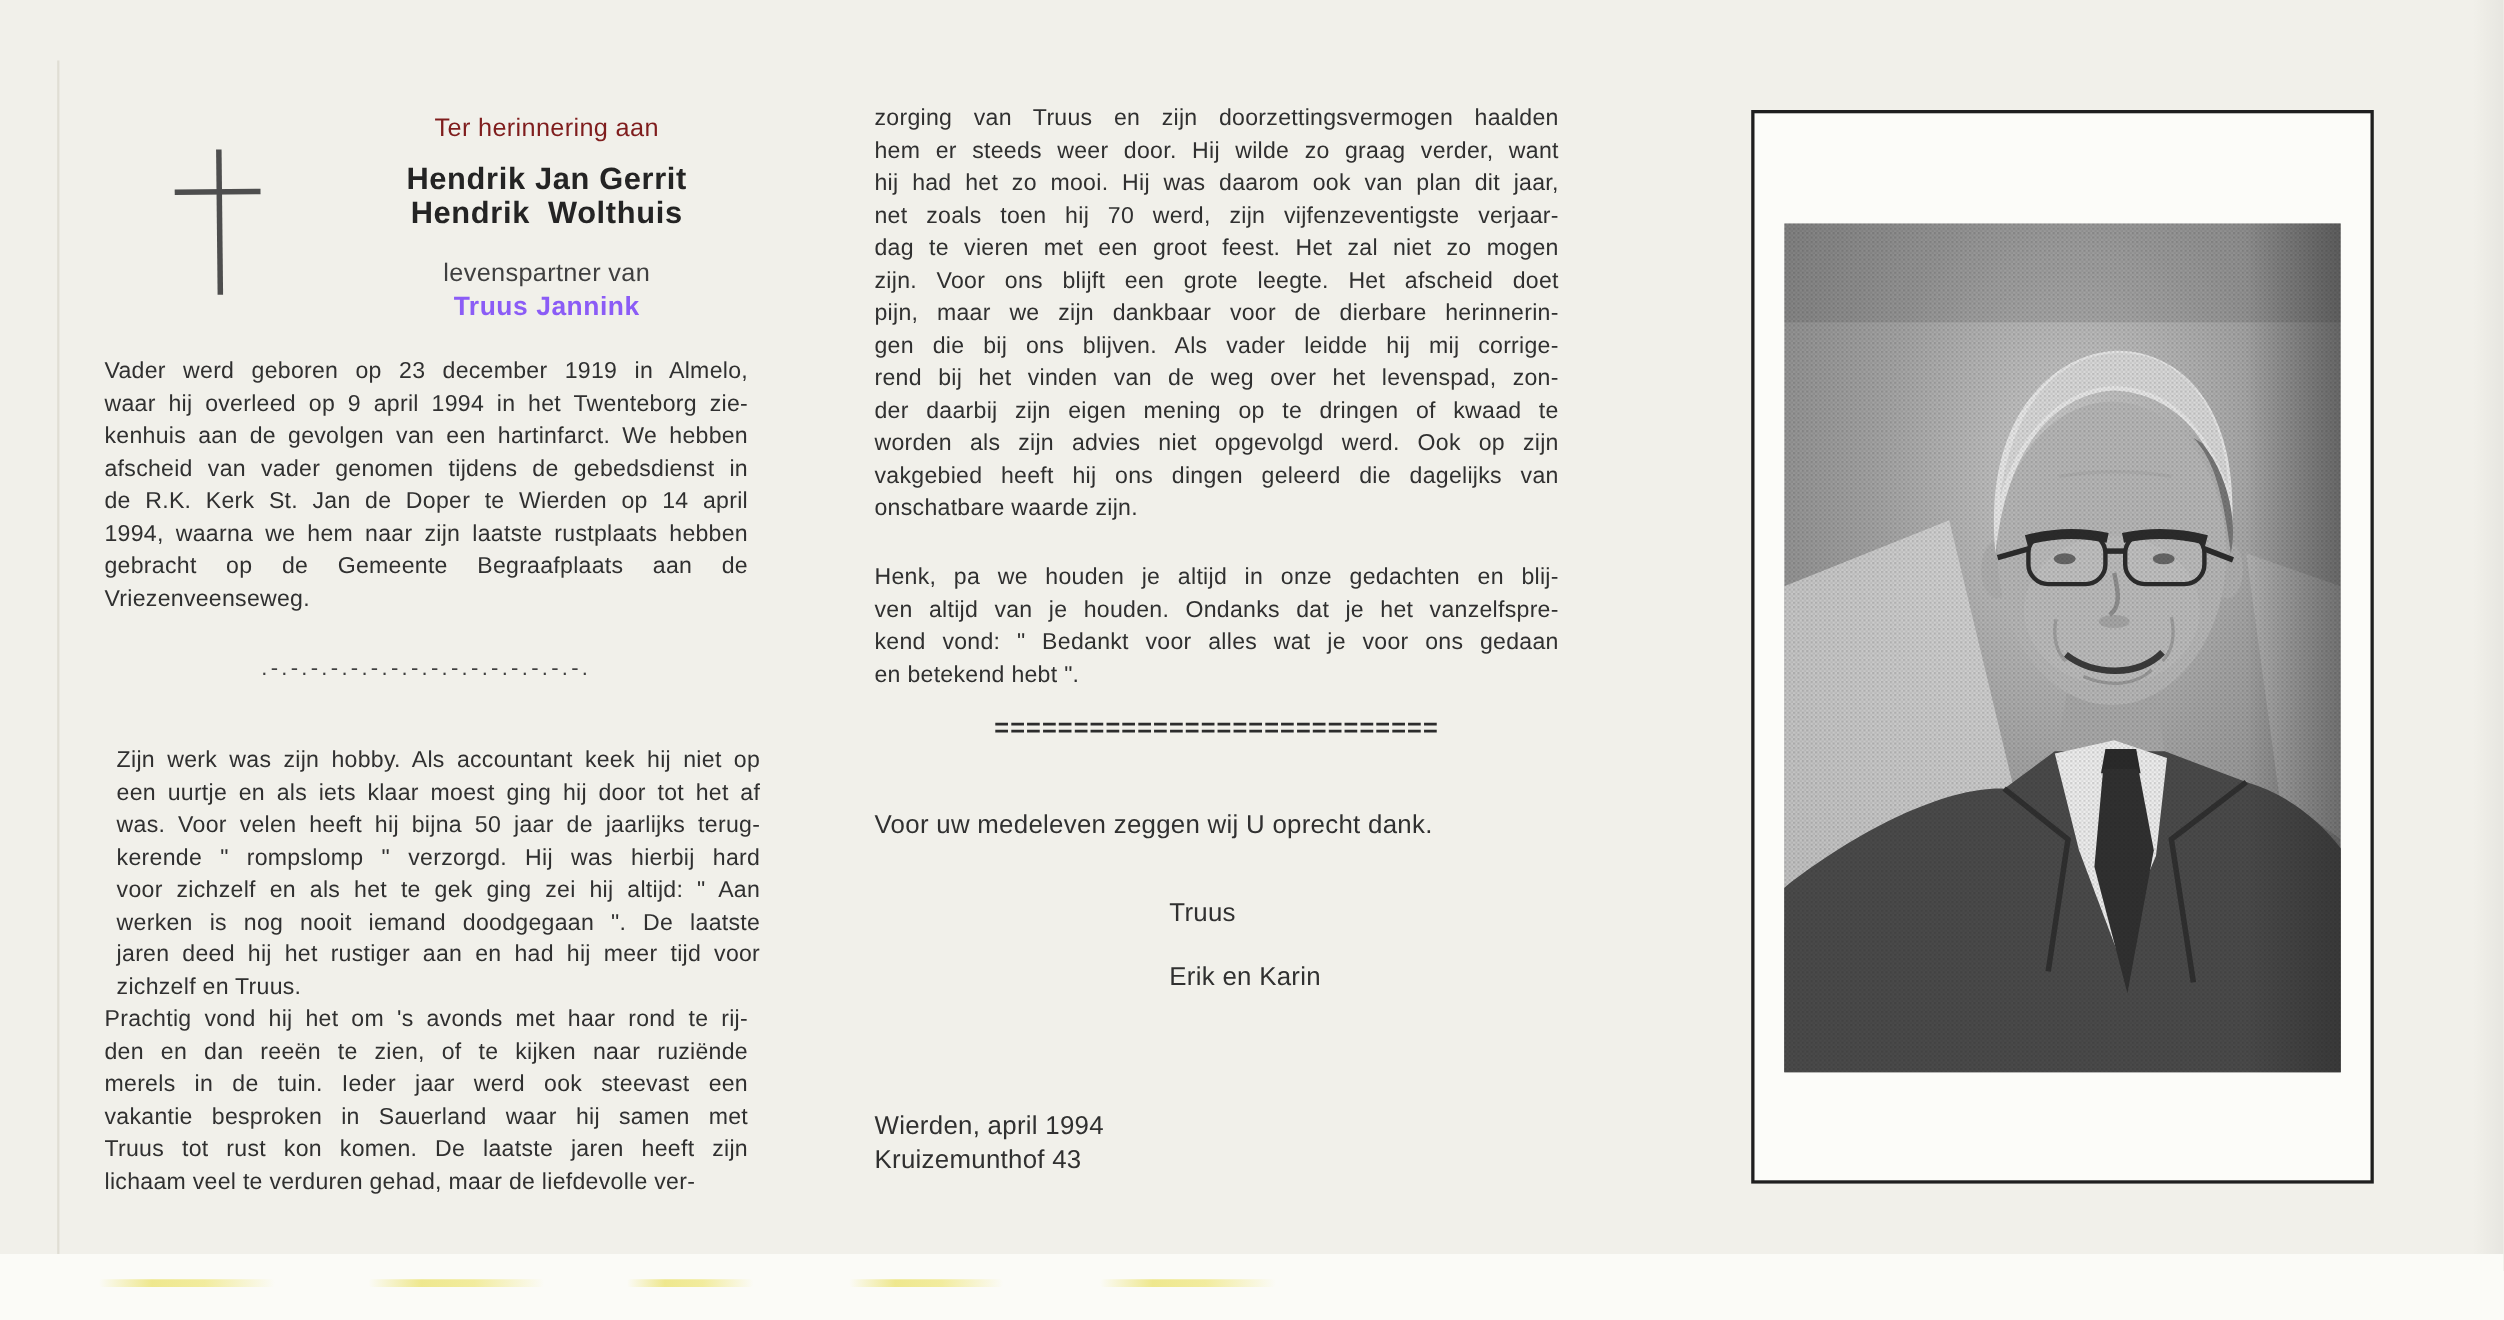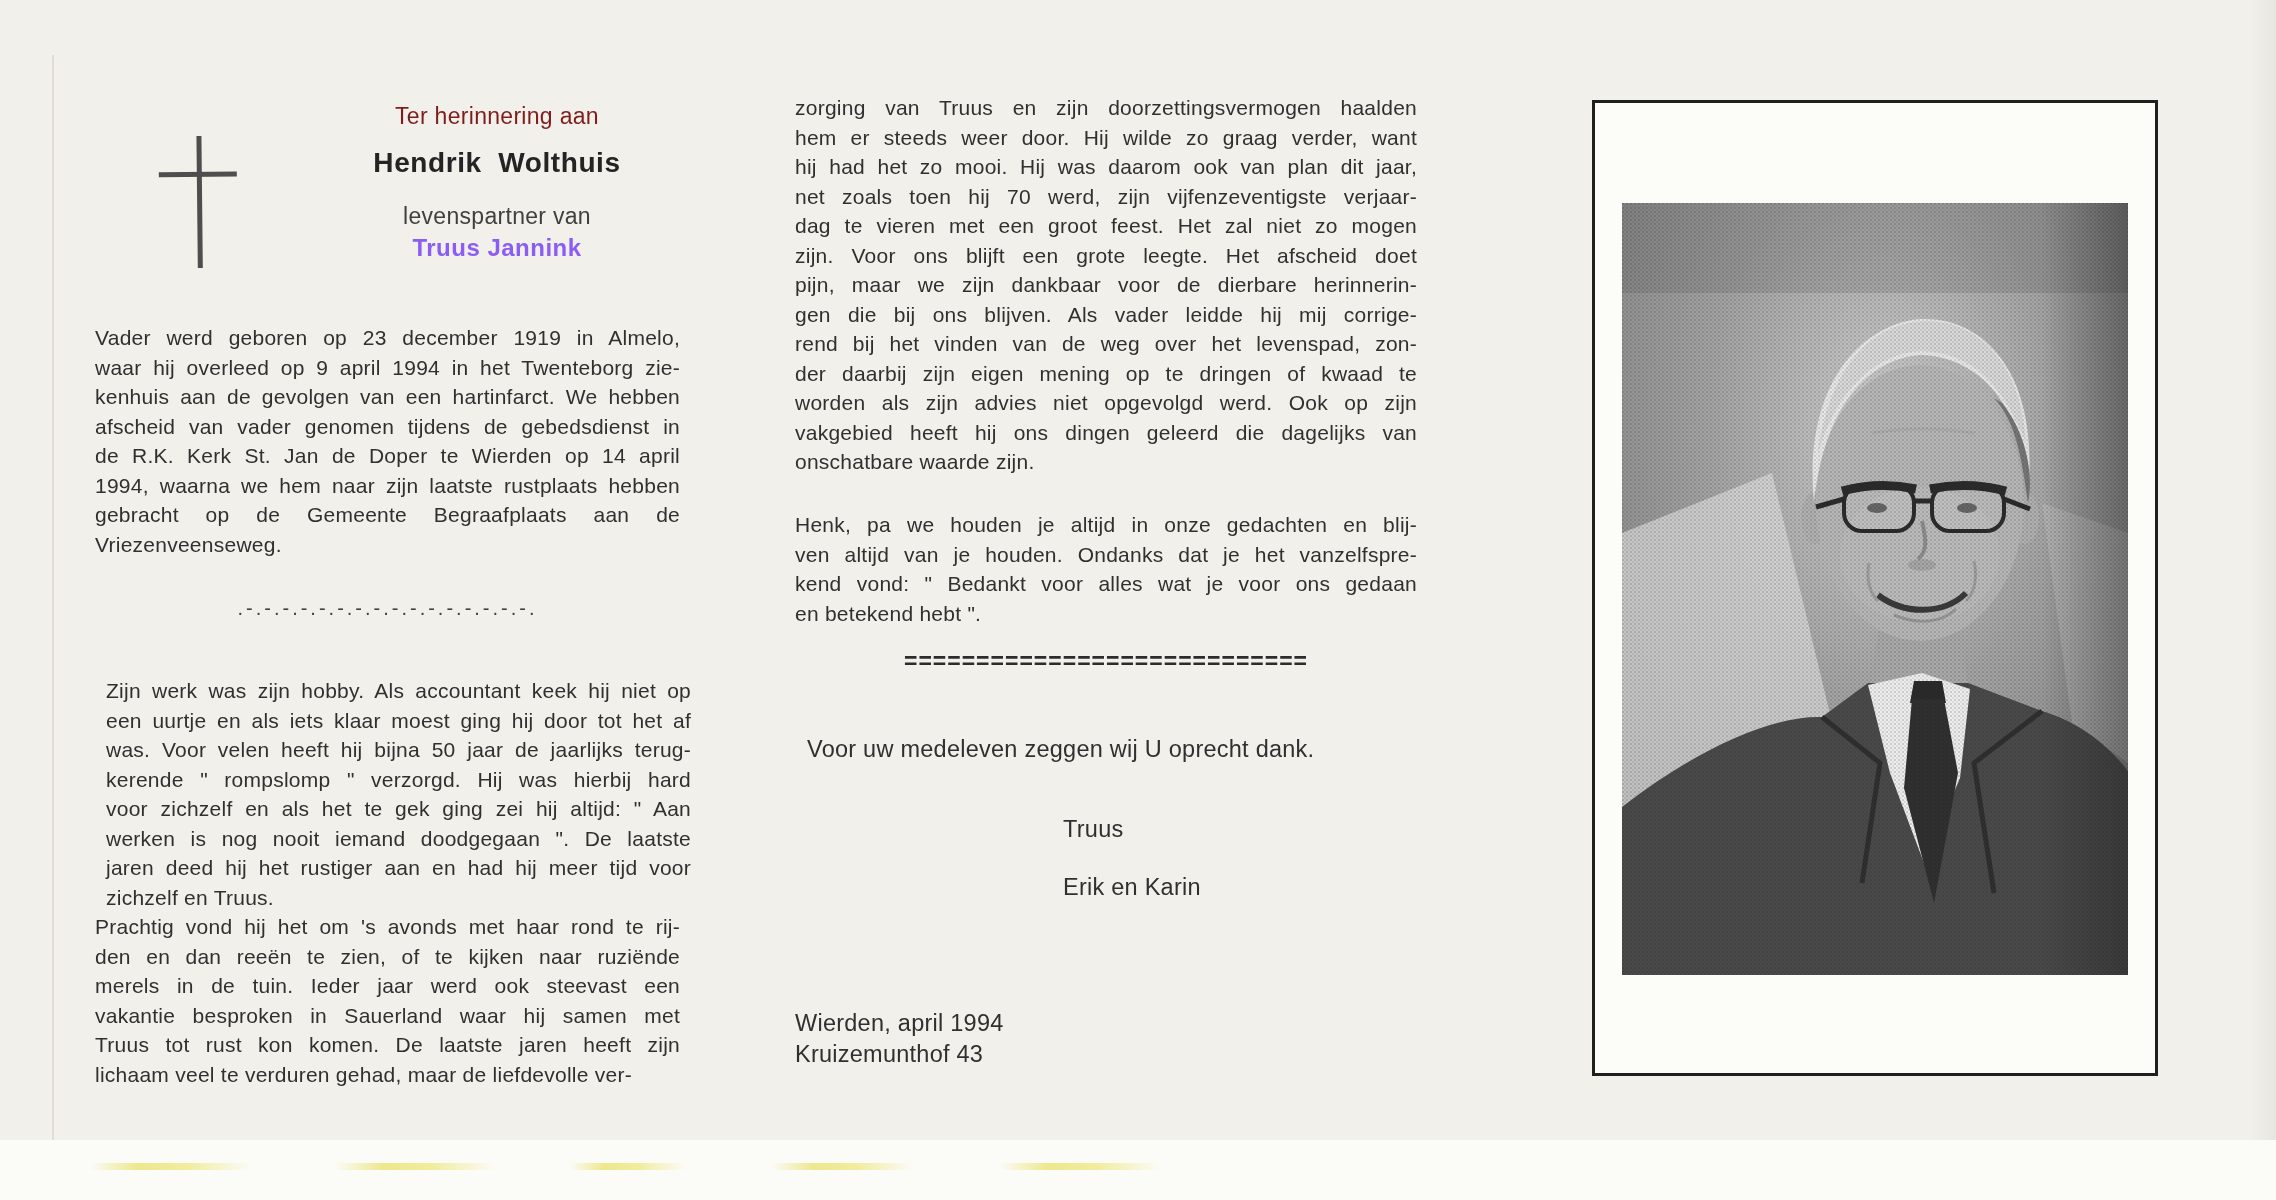--- a/index.html
+++ b/index.html
@@ -41,21 +41,21 @@
   .left-p3{left:95px;top:912px;width:585px;}
   .mid-p1{left:795px;top:93px;width:622px;}
   .mid-p2{left:795px;top:510px;width:622px;}
 
   .divider-dotted{position:absolute;left:95px;top:597px;width:585px;text-align:center;
     font-size:20px;letter-spacing:3px;color:#3f3f3f;}
   .divider-eq{position:absolute;left:795px;top:648px;width:622px;text-align:center;
     font-size:23px;font-weight:bold;letter-spacing:1px;color:#2c2c2c;}
 
   .single{position:absolute;font-size:23.5px;letter-spacing:.25px;color:#303030;}
-  .thanks{left:795px;top:736px;margin-left:12px;}
+  .thanks{left:795px;top:736px;}
   .sig1{left:1063px;top:816px;}
   .sig2{left:1063px;top:874px;}
   .placedate{left:795px;top:1010px;}
   .address{left:795px;top:1041px;}
 
   
   .photo-frame{position:absolute;left:1592px;top:100px;width:566px;height:976px;
     background:#fcfcf9;border:3px solid #1f1f1f;box-sizing:border-box;}
   .photo-frame svg{position:absolute;left:27px;top:100px;}
 </style>
@@ -73,20 +73,21 @@
   <div class="dash d4"></div>
   <div class="dash d5"></div>
 
   <div class="cross">
     <div class="cross-v"></div>
     <div class="cross-h"></div>
   </div>
 
   <div class="header">
     <div class="lead">Ter herinnering aan</div>
+    <div class="name">Hendrik Jan Gerrit</div>
     <div class="name name2">Hendrik Wolthuis</div>
     <div class="plead">levenspartner van</div>
     <div class="pname">Truus Jannink</div>
   </div>
 
   <div class="col left-p1">
       <div class="tline">Vader werd geboren op 23 december 1919 in Almelo,</div>
       <div class="tline">waar hij overleed op 9 april 1994 in het Twenteborg zie-</div>
       <div class="tline">kenhuis aan de gevolgen van een hartinfarct. We hebben</div>
       <div class="tline">afscheid van vader genomen tijdens de gebedsdienst in</div>

